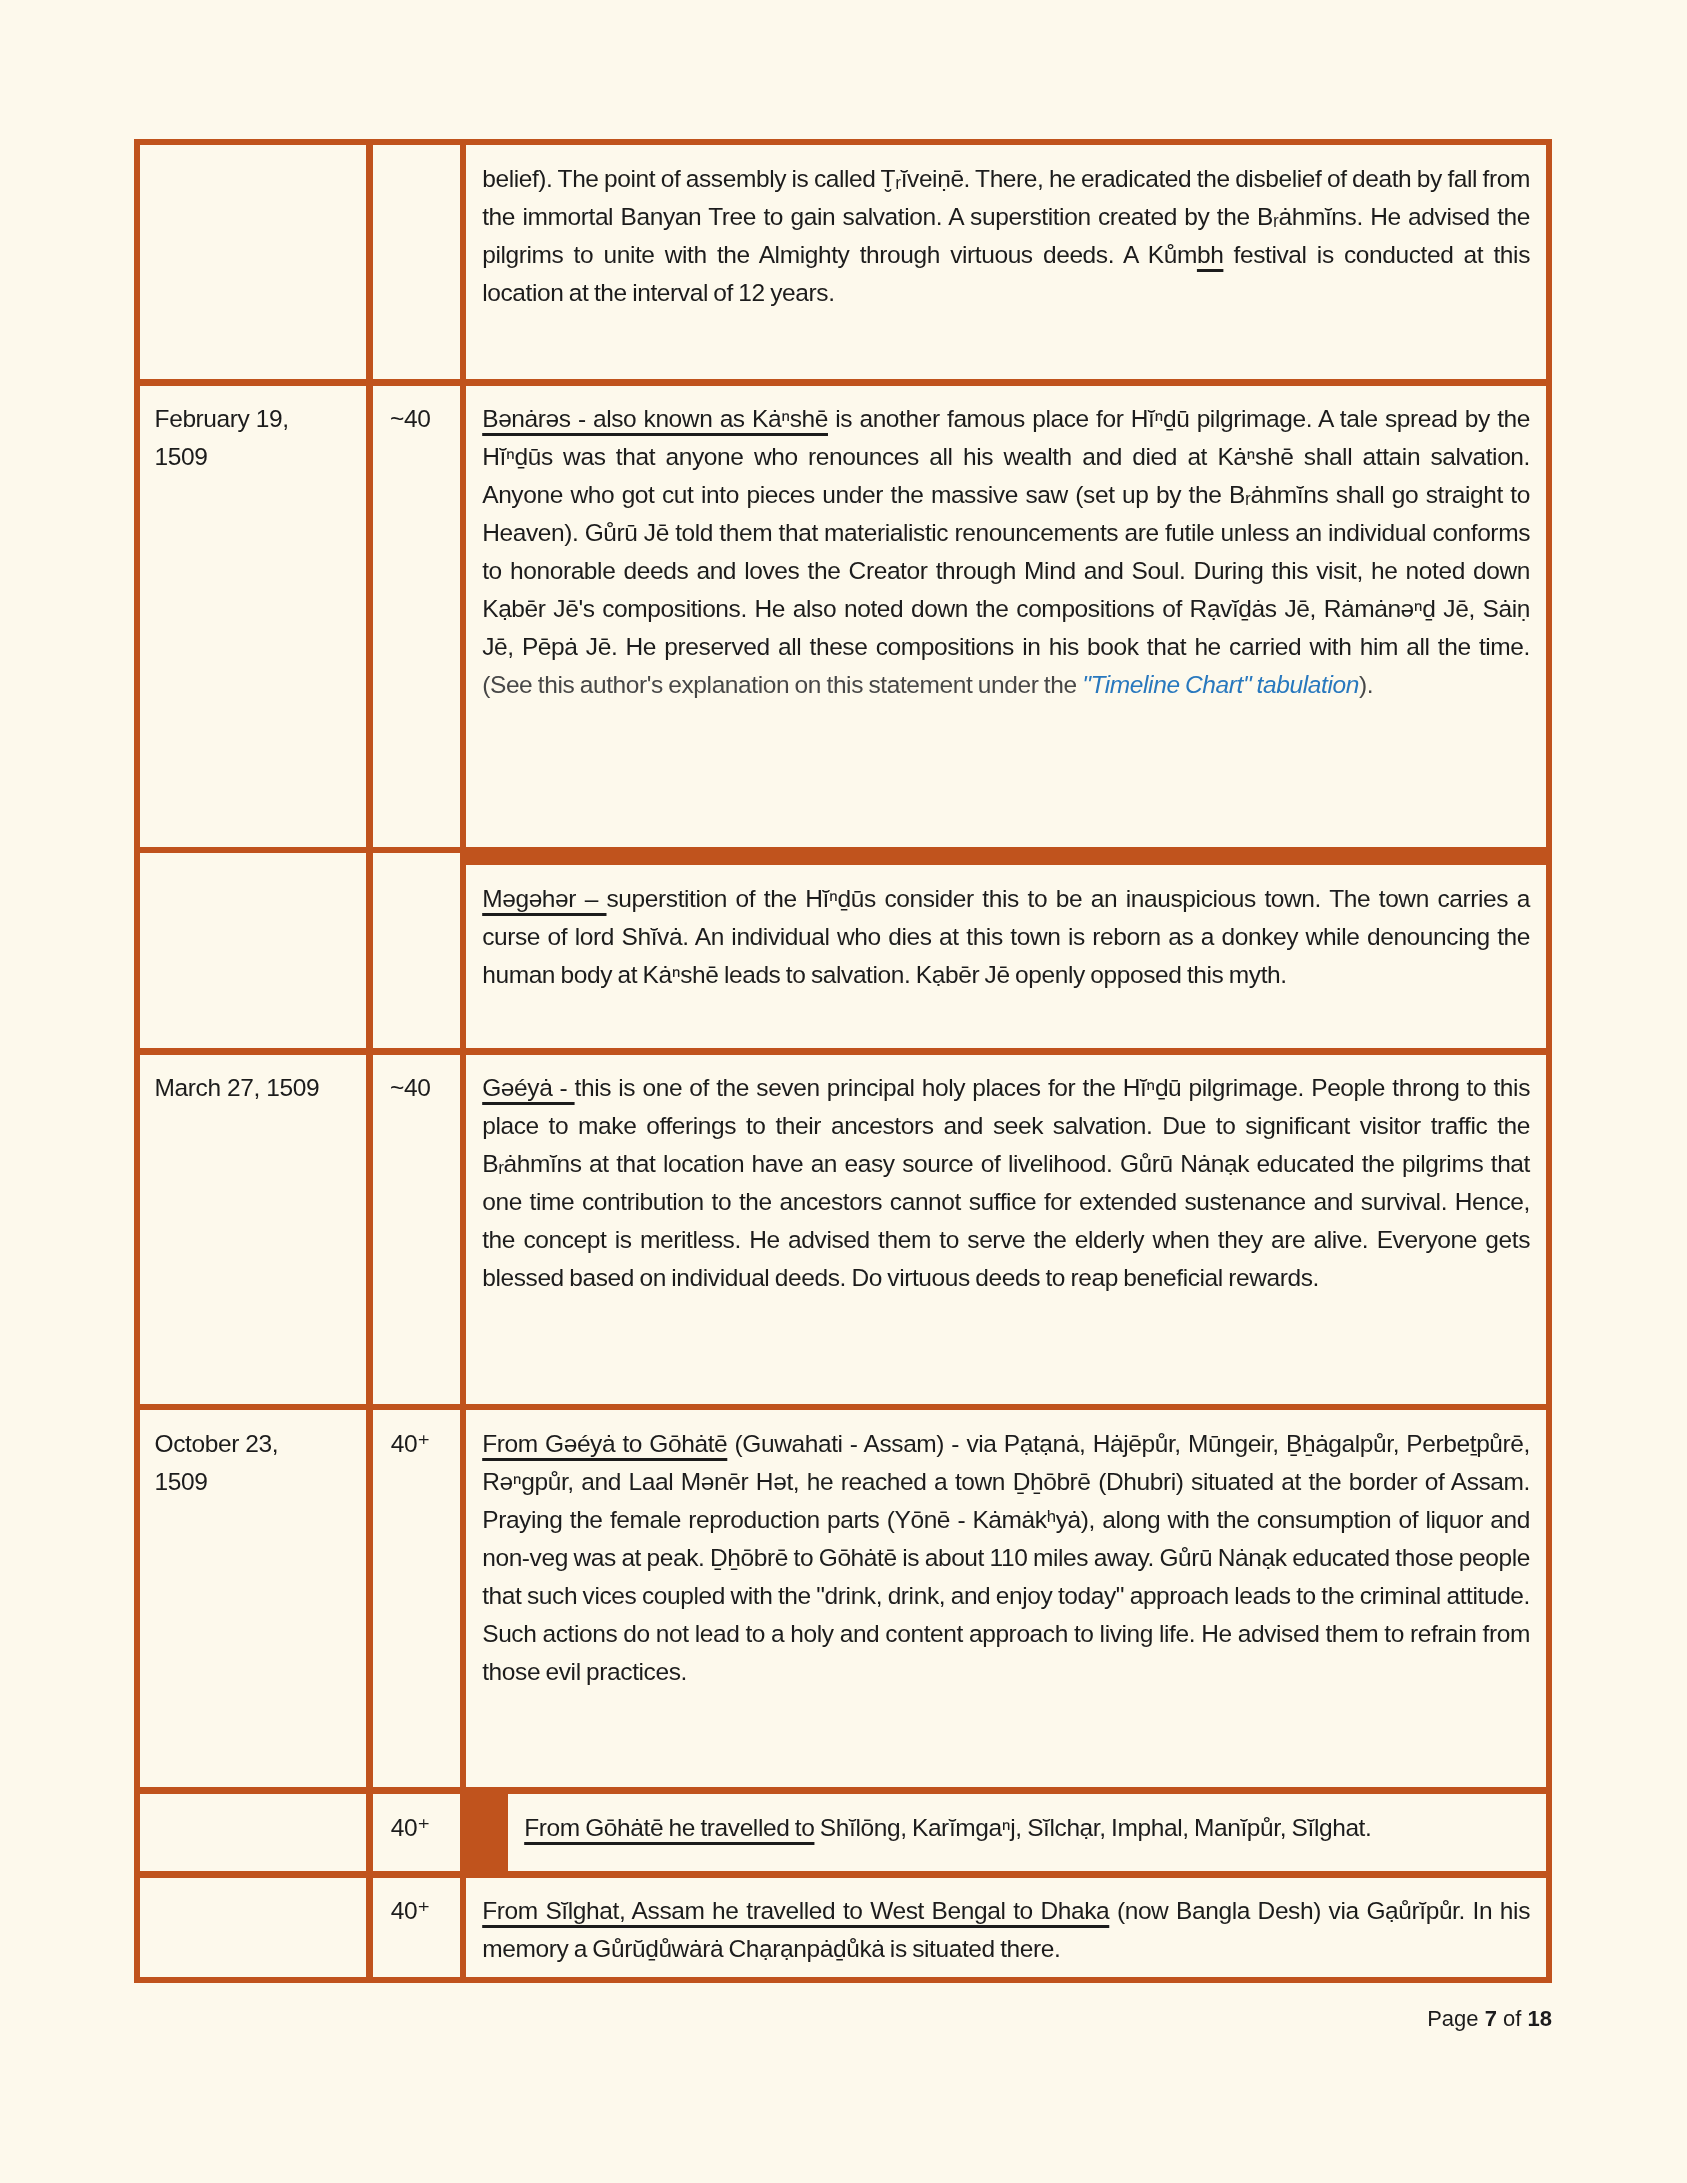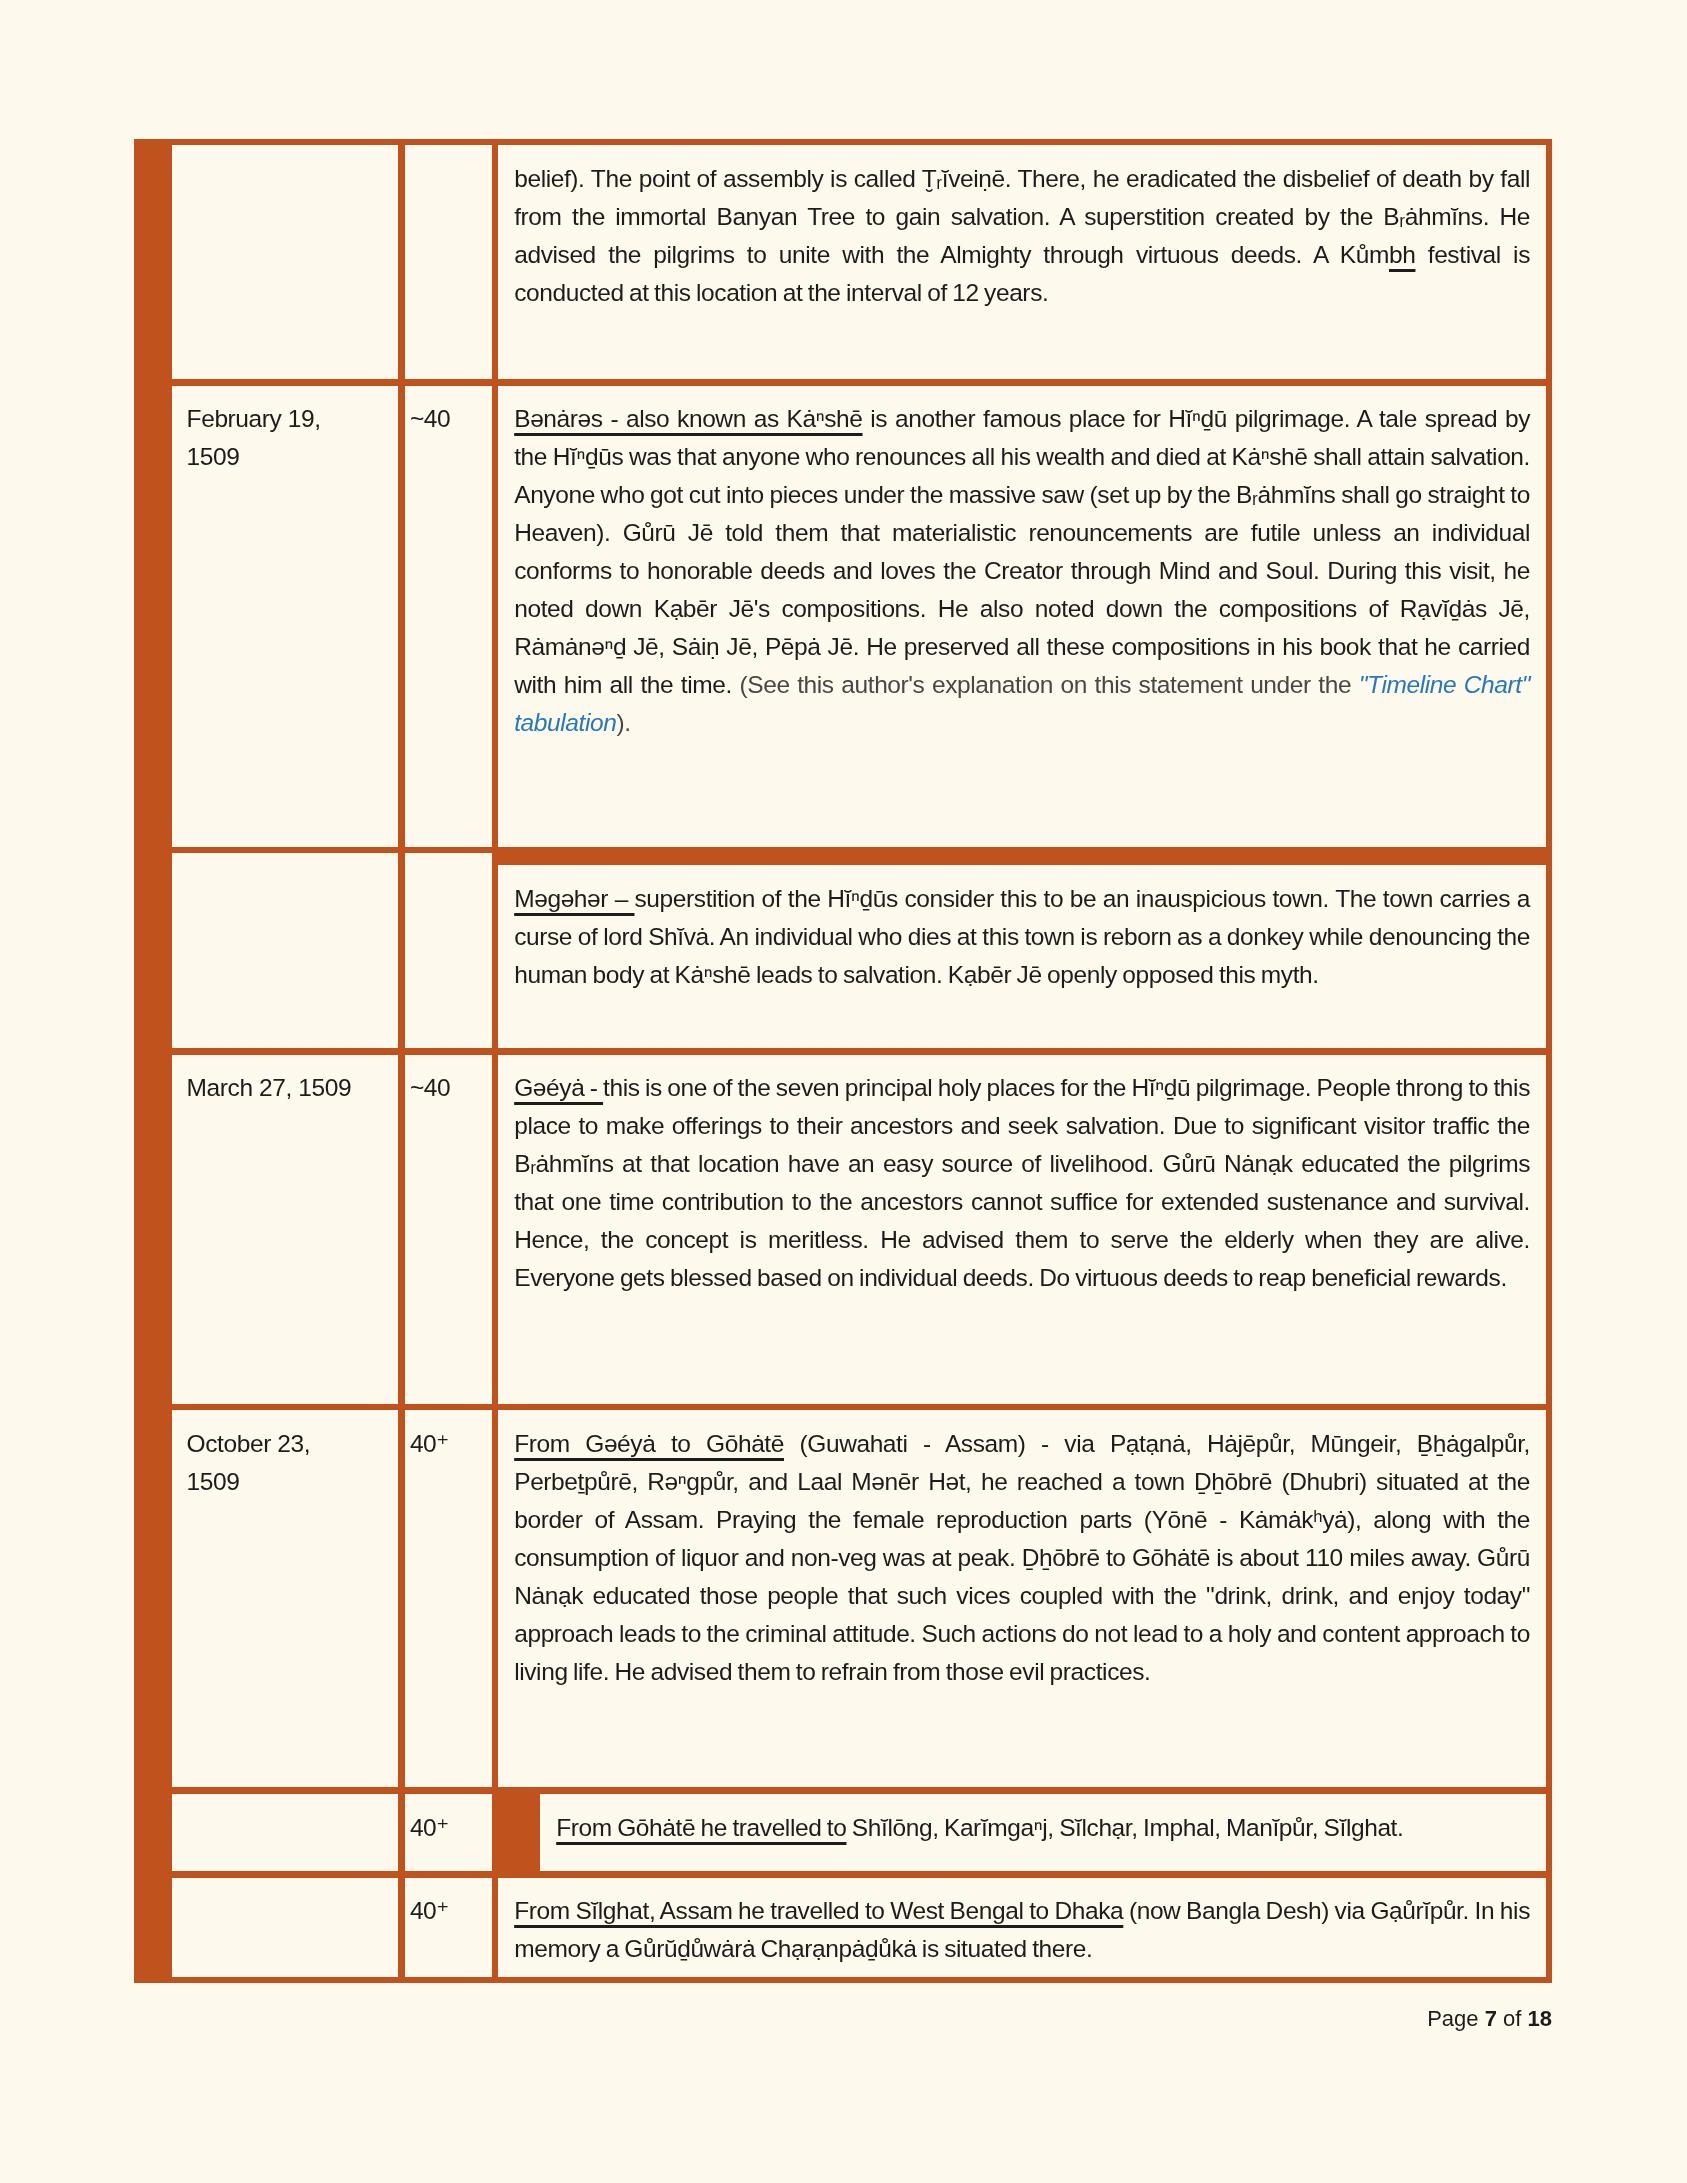--- a/index.html
+++ b/index.html
@@ -25,34 +25,34 @@
     padding:139px 136px 26.5px 134px;
   }
   
   .ptable{
     width:1418px;
     border:6.6px solid var(--border);
     background:var(--border);
     display:grid;
     grid-template-columns:226px 87px 1fr;
     gap:6.6px;
-    padding-left:32px;
   }
   .cell{
     background:var(--bg);
     font-size:24.5px;
     line-height:38px;
     letter-spacing:-0.4px;
   }
   .date-cell{
     padding:14.6px 6.6px 8px 14.6px;
     white-space:pre-line;
   }
   .age-cell{
     padding:14.6px 17px 8px 5.3px;
+    text-align:center;
   }
   .desc-cell{
     padding:14.6px 16px 9.3px 16px;
     text-align:justify;
     word-spacing:-1px;
   }
   .seg-n{color:var(--ink);}
   .seg-u{
     color:var(--ink);
     text-decoration:underline;

